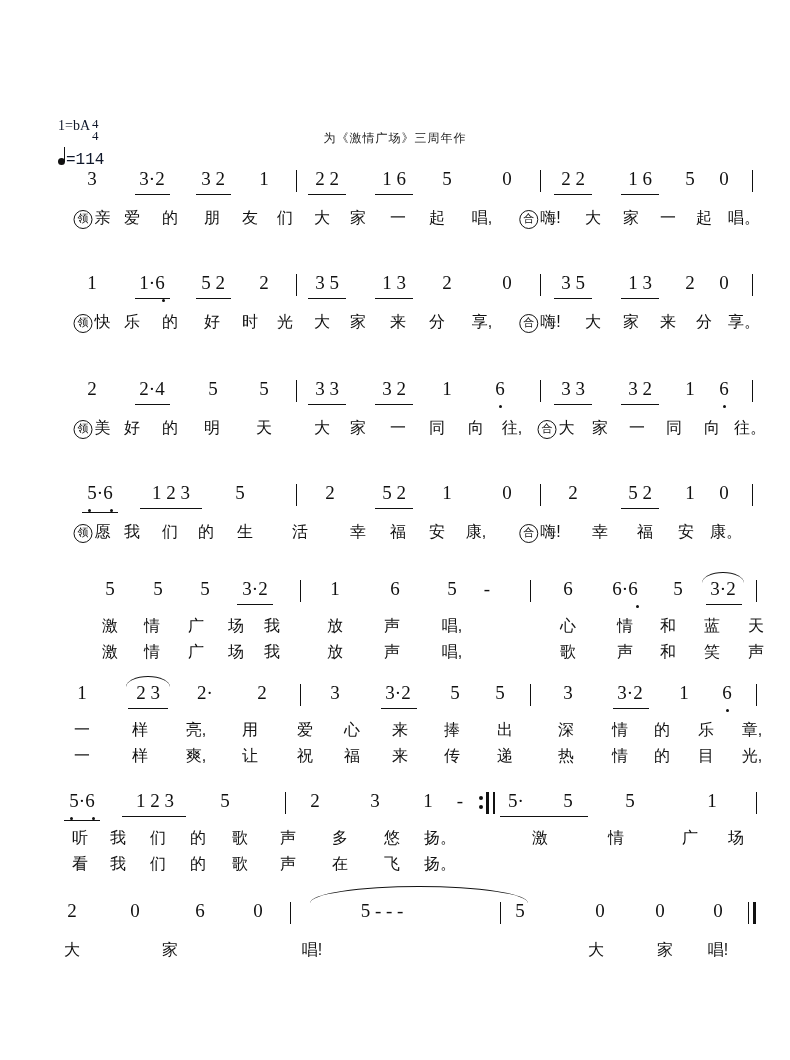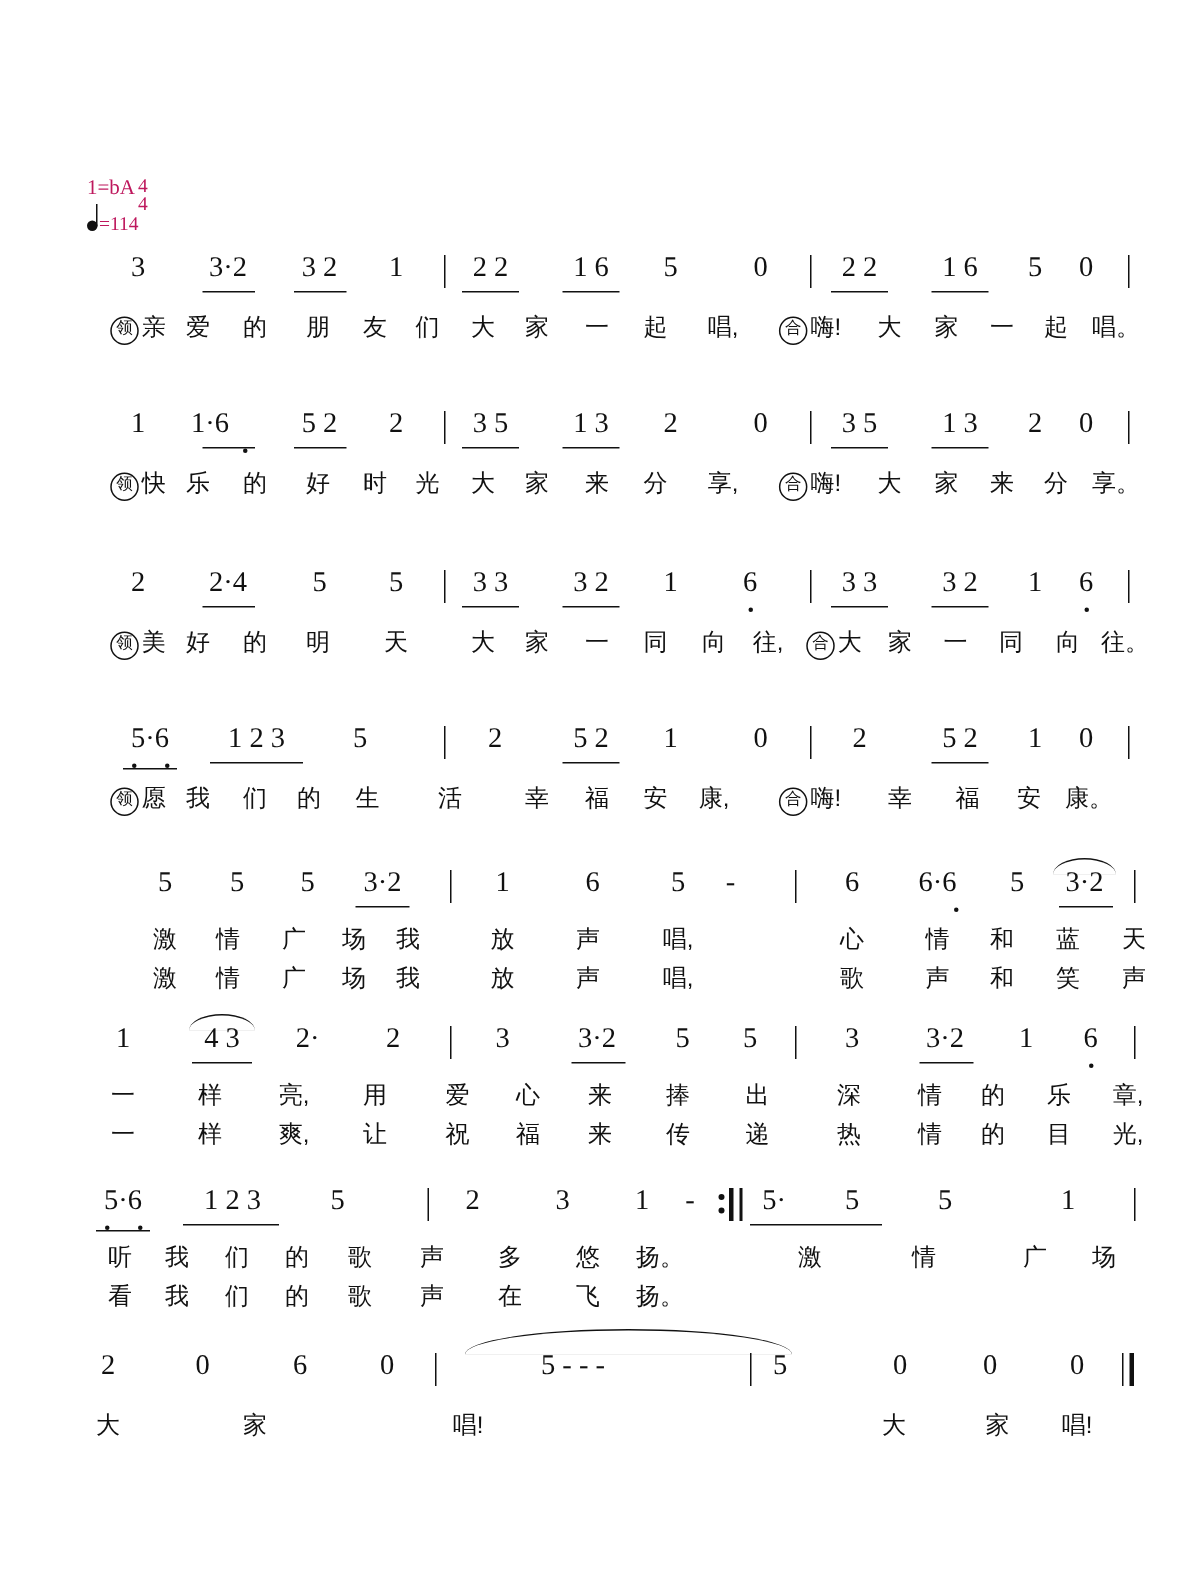--- a/index.html
+++ b/index.html
@@ -62,40 +62,42 @@
   }
   .credit-role { letter-spacing: 0; }
 
   
   .keybox {
     position: absolute;
     top: 118px;
     left: 58px;
     font-family: "Liberation Serif", serif;
     font-size: 14px;
-    color: #be185d;
+    color: #0f172a;
     line-height: 1.1;
   }
   .keysig {
     display: flex;
     align-items: flex-start;
     font-size: 14px;
   }
   .meter {
     display: inline-block;
     text-align: center;
     line-height: 0.92;
     margin-left: 2px;
     font-size: 13px;
   }
   .meter .num { display: block; }
   .meter .den { display: block; }
   .tempo {
-    font-size: 13px;
+    margin-top: 10px;
+    font-size: 16px;
     white-space: nowrap;
+    font-family: Liberation Mono, monospace;
   }
   .notehead {
     display: inline-block;
     width: 7px; height: 7px;
     border-radius: 50%;
     background: #111;
     position: relative;
     top: 1px;
     margin-right: 1px;
   }
@@ -209,20 +211,21 @@
     font-weight: bold;
     color: #d64a1e;
     letter-spacing: 1px;
   }
 </style>
 </head>
 <body>
 
 <div class="sheet">
 
+  <div class="subtitle">为《激情广场》三周年作</div>
 
 
   <div class="keybox">
     <div class="keysig">
       <span>1=bA</span>
       <span class="meter">
         <span class="num">4</span>
         <span class="den">4</span>
       </span>
     </div>
@@ -272,21 +275,21 @@
       <div class="lyr" style="left:631px;">家</div>
       <div class="lyr" style="left:668px;">一</div>
       <div class="lyr" style="left:704px;">起</div>
       <div class="lyr" style="left:744px;">唱。</div>
     </div>
   </div>
 
   <div class="system" style="top:272px;">
     <div class="noteline">
       <div class="tok" style="left:92px;">1</div>
-      <div class="tok" style="left:140px;">1·6</div>
+      <div class="tok" style="left:152px;">1·6</div>
       <div class="dotd" style="left:162px; top:27px;"></div>
       <div class="ul1" style="left:135px; top:26px; width:35px;"></div>
       <div class="tok" style="left:213px;">5 2</div>
       <div class="ul1" style="left:196px; top:26px; width:35px;"></div>
       <div class="tok" style="left:264px;">2</div>
       <div class="bar" style="left:296px;"></div>
       <div class="tok" style="left:327px;">3 5</div>
       <div class="ul1" style="left:308px; top:26px; width:38px;"></div>
       <div class="tok" style="left:394px;">1 3</div>
       <div class="ul1" style="left:375px; top:26px; width:38px;"></div>
@@ -460,21 +463,21 @@
       <div class="lyr" style="left:625px;">声</div>
       <div class="lyr" style="left:668px;">和</div>
       <div class="lyr" style="left:712px;">笑</div>
       <div class="lyr" style="left:756px;">声</div>
     </div>
   </div>
 
   <div class="system" style="top:682px;">
     <div class="noteline">
       <div class="tok" style="left:82px;">1</div>
-      <div class="tok" style="left:148px;">4 3</div>
+      <div class="tok" style="left:148px;">2 3</div>
       <div class="slur" style="left:126px; top:-6px; width:44px;"></div>
       <div class="ul1" style="left:128px; top:26px; width:40px;"></div>
       <div class="tok" style="left:205px;">2·</div>
       <div class="tok" style="left:262px;">2</div>
       <div class="bar" style="left:300px;"></div>
       <div class="tok" style="left:335px;">3</div>
       <div class="tok" style="left:398px;">3·2</div>
       <div class="ul1" style="left:381px; top:26px; width:36px;"></div>
       <div class="tok" style="left:455px;">5</div>
       <div class="tok" style="left:500px;">5</div>

